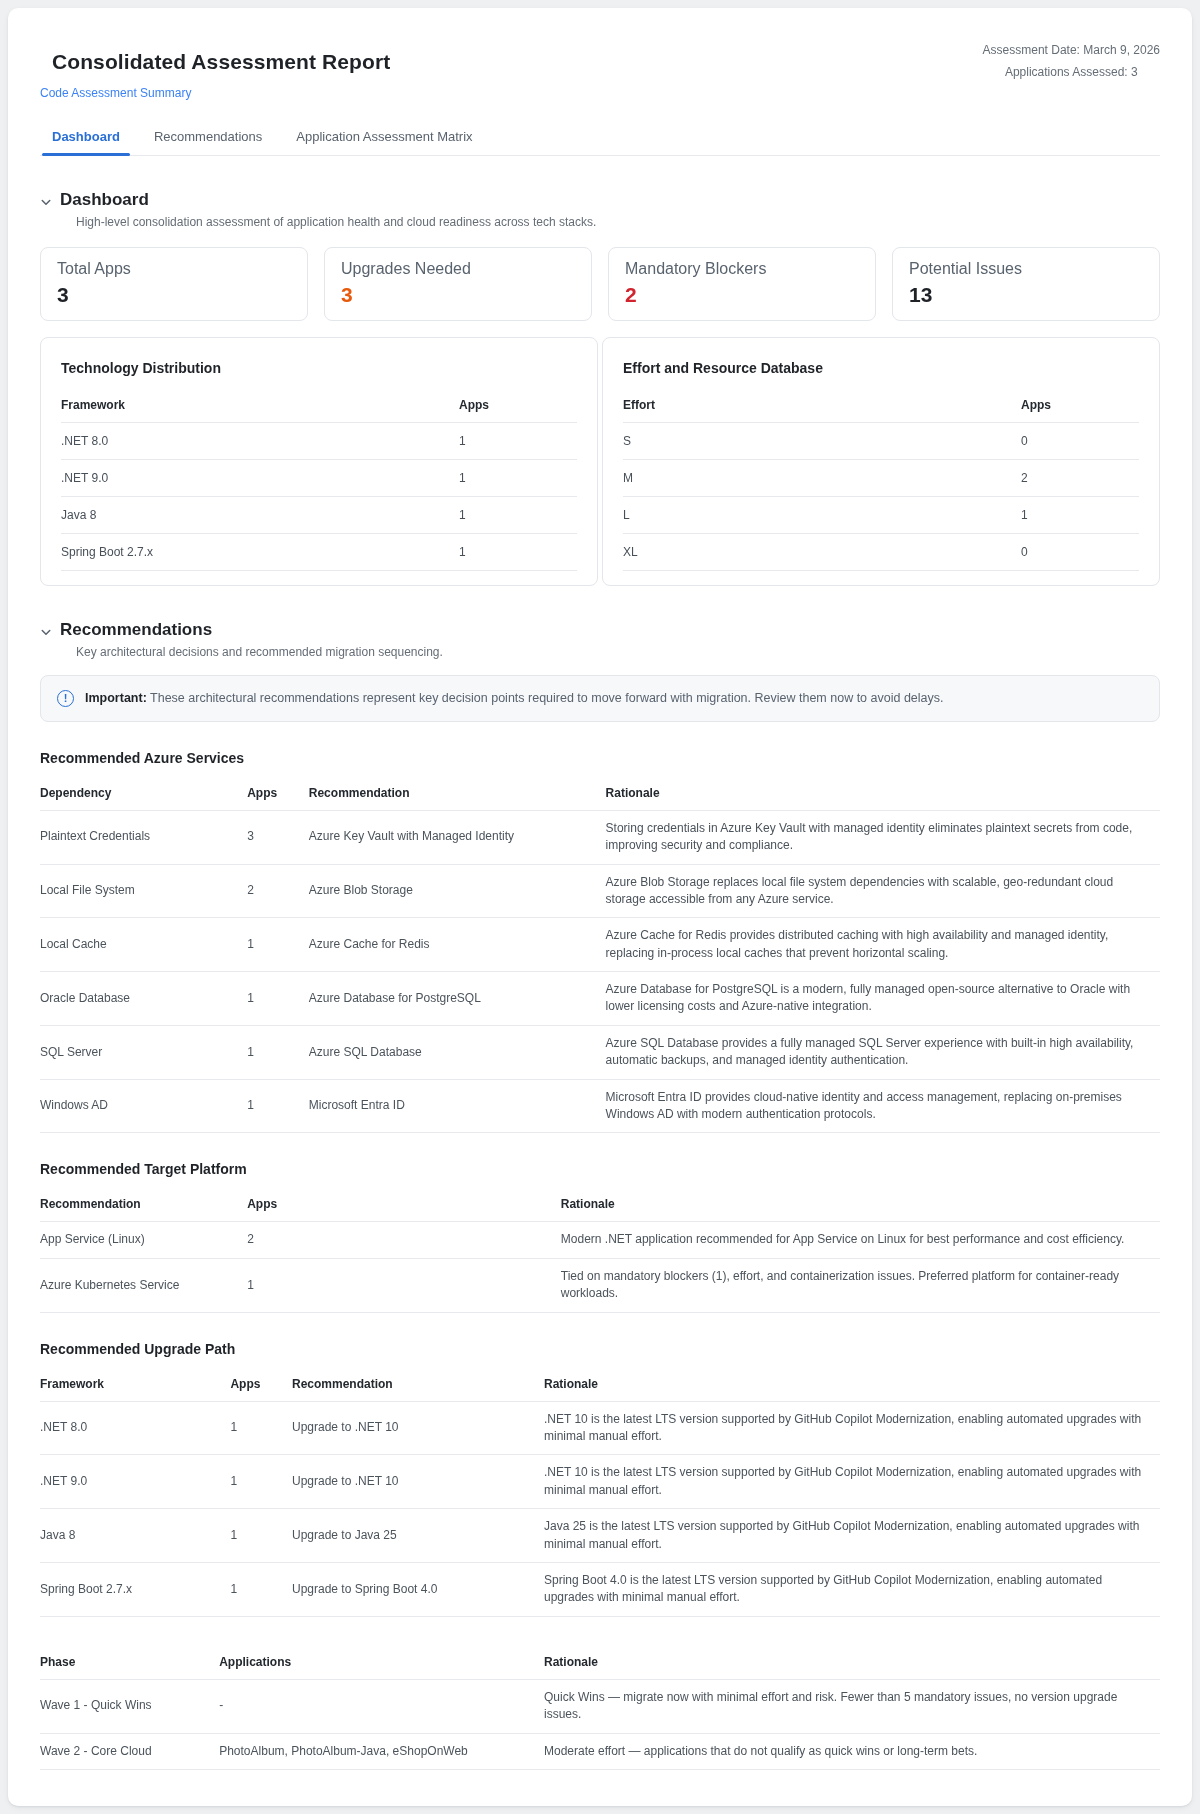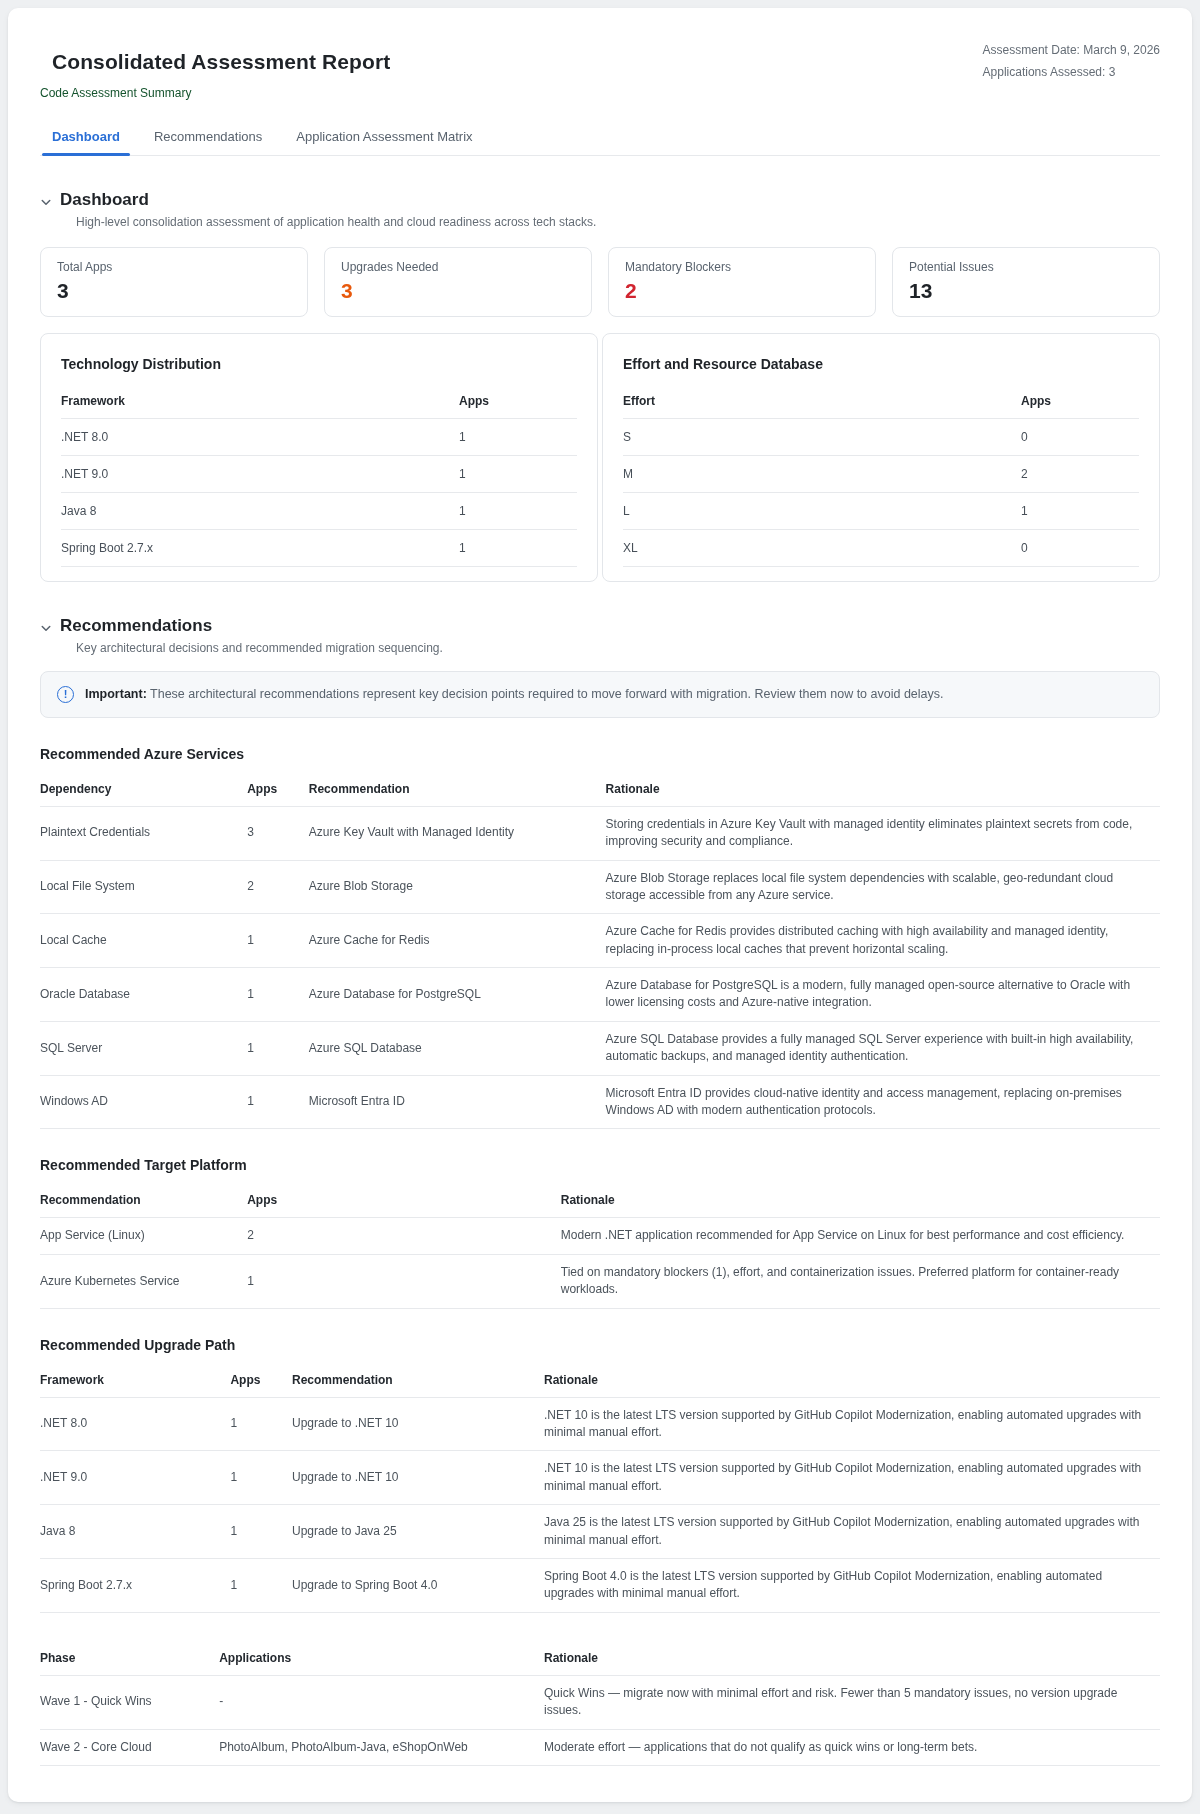--- a/index.html
+++ b/index.html
@@ -16,22 +16,22 @@
     margin:8px auto 14px;
     background:#ffffff;
     border-radius:10px;
     box-shadow:0 1px 2px rgba(27,31,36,.08), 0 2px 6px rgba(27,31,36,.05);
     padding:30px 32px 36px;
   }
 
   
   .report-header { display:flex; justify-content:space-between; align-items:flex-start; }
   .report-title { font-size:21px; font-weight:700; margin:12px; letter-spacing:.1px; }
-  .report-subtitle { font-size:12px; color:#14532d; margin-top:8px; }
-  .report-meta { text-align:left; font-size:12px; color:#656d76; line-height:1.8; padding-top:2px; }
+  .report-subtitle { font-size:12px; color:#3b82f6; margin-top:8px; }
+  .report-meta { text-align:center; font-size:12px; color:#656d76; line-height:1.8; padding-top:2px; }
 
   
   .tabs { display:flex; gap:10px; border-bottom:1px solid #e7e9ec; margin-top:20px; }
   .tab {
     background:none; border:none; font-family:inherit;
     padding:9px 12px 11px; font-size:13px; color:#59636e; cursor:pointer; position:relative;
   }
   .tab.active { color:#2a6fd6; font-weight:700; }
   .tab.active::after {
     content:""; position:absolute; left:2px; right:2px; bottom:-1px; height:3px;
@@ -41,21 +41,21 @@
   
   section { margin-top:34px; }
   .section-head { display:flex; align-items:center; gap:8px; }
   .chev { width:12px; height:12px; color:#59636e; flex:0 0 auto; margin-top:4px; cursor:pointer; }
   h2 { font-size:17px; font-weight:700; margin:0; }
   .section-desc { font-size:12px; color:#656d76; margin:5px 0 0 36px; }
 
   
   .stats { display:grid; grid-template-columns:repeat(4, 1fr); gap:16px; margin-top:18px; }
   .stat { border:1px solid #e3e6ea; border-radius:8px; padding:12px 16px 13px; background:#fff; }
-  .stat-label { font-size:12px; color:#59636e; }
+  .stat-label { font-size:16px; color:#59636e; }
   .stat-value { font-size:21px; font-weight:700; margin-top:5px; }
 
   
   .panels { display:grid; grid-template-columns:1fr 1fr; gap:4px; margin-top:16px; }
   .panel { border:1px solid #e3e6ea; border-radius:8px; padding:22px 20px 14px; }
   .panel-title { font-size:14px; font-weight:700; }
   .panel table { width:100%; border-collapse:collapse; margin-top:14px; }
   .panel th { text-align:left; font-size:12px; font-weight:700; color:#24292f; padding:8px 0 10px; border-bottom:1px solid #e7e9ec; }
   .panel td { font-size:12px; color:#474f58; padding:11px 0; border-bottom:1px solid #e7e9ec; }
 

